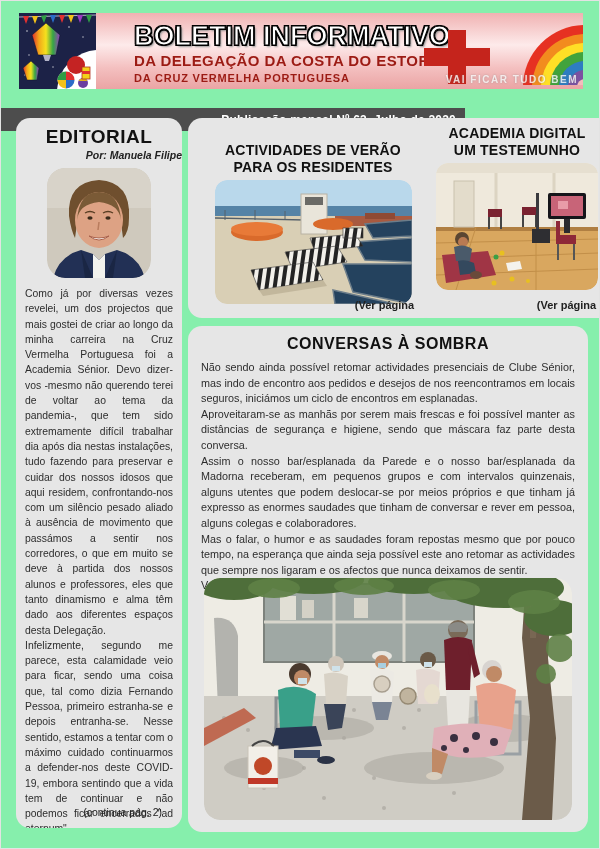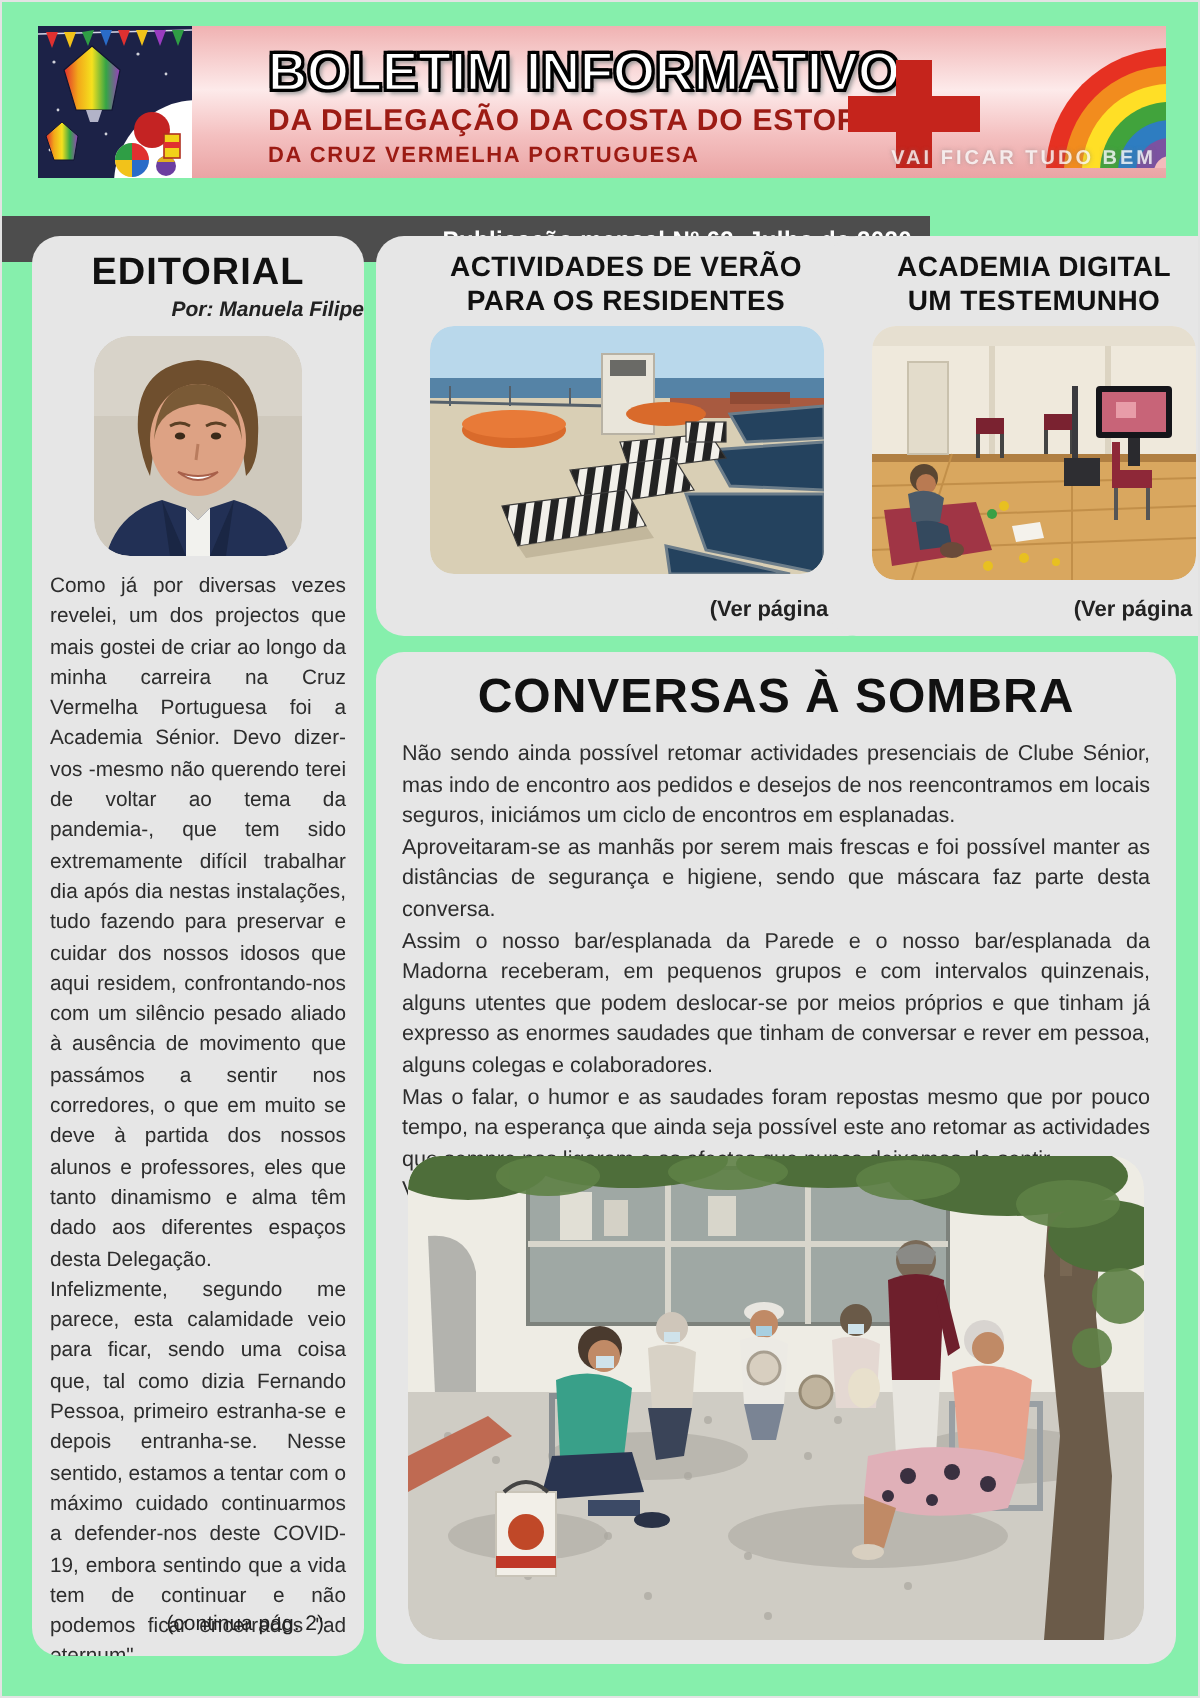--- a/index.html
+++ b/index.html
@@ -33,28 +33,28 @@
   .card h2 { text-align:center; color:#111; }
 
   .editorial { left:15px; top:117px; width:166px; height:710px; padding-top:8px; }
   .editorial h2 { font-size:19px; letter-spacing:0.5px; }
   .byline { text-align:right; font-size:10.5px; font-weight:bold; font-style:italic; color:#222; margin-top:1px;padding-left:19px; }
   .portrait { display:block; margin:7px auto 8px auto; border-radius:18px; }
   .ed-body { padding:0 9px; font-size:10.4px; line-height:15.3px; text-align:justify; color:#2d2d2d; }
   .ed-body p { margin:0; }
   .continues { position:absolute; right:20px; bottom:10px; font-size:10.5px; font-weight:normal; color:#222; }
 
-  .card-mid { left:187px; top:117px; width:250px; height:200px; padding-top:7px; }
+  .card-mid { left:187px; top:117px; width:250px; height:200px; padding-top:24px; }
   .card-right { left:413px; top:117px; width:206px; height:200px; padding-top:7px; }
   .card-mid h2, .card-right h2 { font-size:14px; line-height:1.18; letter-spacing:0.2px; }
   .card-photo { display:block; margin:5px auto 0 auto; border-radius:12px; }
   .pageref { position:absolute; right:11px; bottom:7px; font-size:11px; font-weight:bold; color:#222;text-align:right; }
 
   .main-article { left:187px; top:325px; width:400px; height:506px; padding-top:9px; }
-  .main-article h2 { font-size:24px; letter-spacing:0.5px; }
+  .main-article h2 { font-size:16px; letter-spacing:0.5px; }
   .ma-body { padding:0 13px; margin-top:7px; font-size:10.8px; line-height:15.6px; text-align:justify; color:#2d2d2d; }
   .ma-body p { margin:0; }
   .signature { text-align:right; padding-right:17px; font-size:10.8px; font-style:italic; color:#333; margin-top:3px; }
   .main-photo { position:absolute; left:16px; top:252px; border-radius:16px; }
 </style>
 </head>
 <body>
 
 <div class="page">
 

